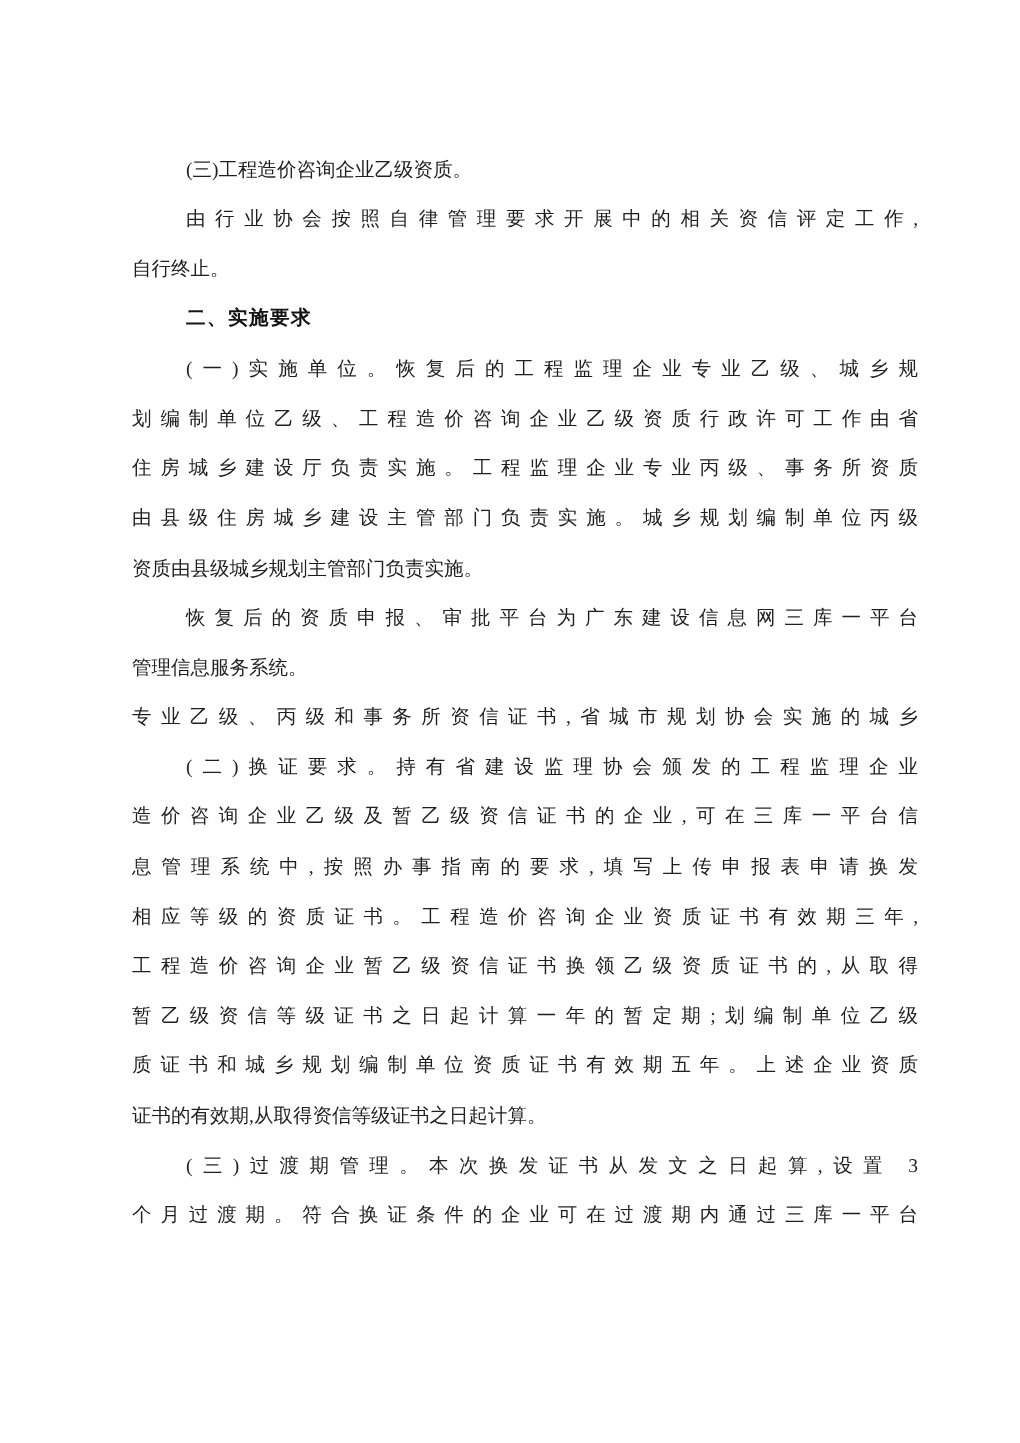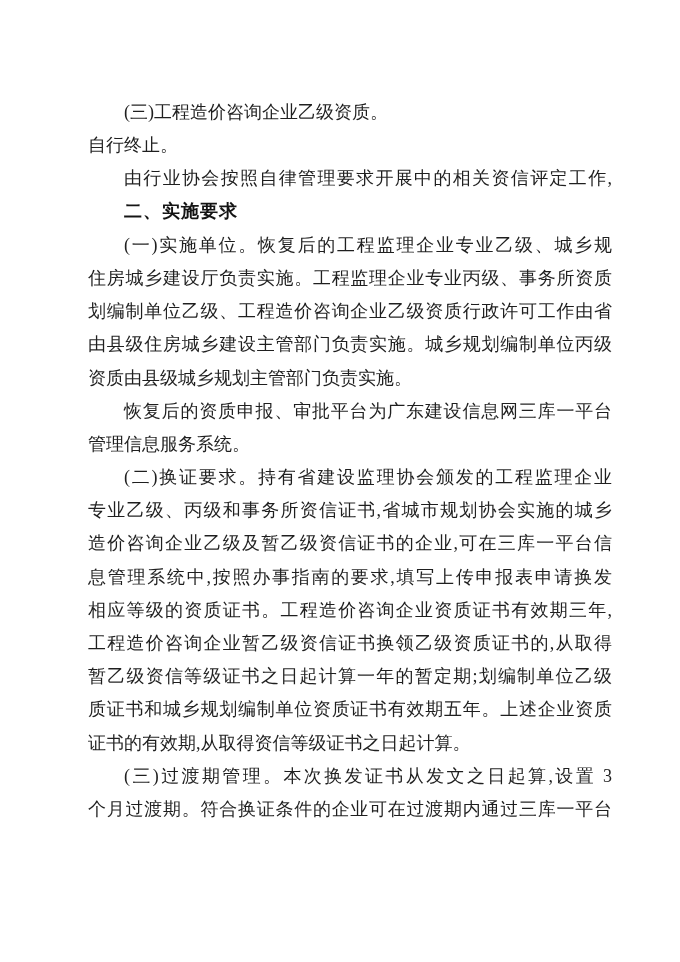--- a/index.html
+++ b/index.html
@@ -12,21 +12,21 @@
     position: relative;
     width: 680px; height: 962px;
     background: #ffffff;
     overflow: hidden;
   }
   .text-block {
     position: absolute;
     top: 96px; left: 88px;
     width: 524px;
     color: #1f1f1f;
-    font-size: 18px;
+    font-size: 13px;
   }
   .line {
     height: 33.2px;
     line-height: 33.2px;
     text-align: left;
     white-space: pre;
   }
   
   .line.jfull {
     white-space: normal;
@@ -41,32 +41,32 @@
     color: #141414;
     letter-spacing: 1px;
   }
 </style>
 </head>
 <body>
 
 <div class="page">
   <div class="text-block">
     <div class="line indent">(三)工程造价咨询企业乙级资质。</div>
+    <div class="line indent jfull">由行业协会按照自律管理要求开展中的相关资信评定工作,</div>
     <div class="line">自行终止。</div>
-    <div class="line indent jfull">由行业协会按照自律管理要求开展中的相关资信评定工作,</div>
     <div class="line indent heading">二、实施要求</div>
     <div class="line indent jfull">(一)实施单位。恢复后的工程监理企业专业乙级、城乡规</div>
+    <div class="line jfull">划编制单位乙级、工程造价咨询企业乙级资质行政许可工作由省</div>
     <div class="line jfull">住房城乡建设厅负责实施。工程监理企业专业丙级、事务所资质</div>
-    <div class="line jfull">划编制单位乙级、工程造价咨询企业乙级资质行政许可工作由省</div>
     <div class="line jfull">由县级住房城乡建设主管部门负责实施。城乡规划编制单位丙级</div>
     <div class="line">资质由县级城乡规划主管部门负责实施。</div>
     <div class="line indent jfull">恢复后的资质申报、审批平台为广东建设信息网三库一平台</div>
     <div class="line">管理信息服务系统。</div>
+    <div class="line jfull">专业乙级、丙级和事务所资信证书,省城市规划协会实施的城乡</div>
     <div class="line indent jfull">(二)换证要求。持有省建设监理协会颁发的工程监理企业</div>
-    <div class="line jfull">专业乙级、丙级和事务所资信证书,省城市规划协会实施的城乡</div>
     <div class="line jfull">造价咨询企业乙级及暂乙级资信证书的企业,可在三库一平台信</div>
     <div class="line jfull">息管理系统中,按照办事指南的要求,填写上传申报表申请换发</div>
     <div class="line jfull">相应等级的资质证书。工程造价咨询企业资质证书有效期三年,</div>
     <div class="line jfull">工程造价咨询企业暂乙级资信证书换领乙级资质证书的,从取得</div>
     <div class="line jfull">暂乙级资信等级证书之日起计算一年的暂定期;划编制单位乙级</div>
     <div class="line jfull">质证书和城乡规划编制单位资质证书有效期五年。上述企业资质</div>
     <div class="line">证书的有效期,从取得资信等级证书之日起计算。</div>
     <div class="line indent jfull">(三)过渡期管理。本次换发证书从发文之日起算,设置 3</div>
     <div class="line jfull">个月过渡期。符合换证条件的企业可在过渡期内通过三库一平台</div>
   </div>

